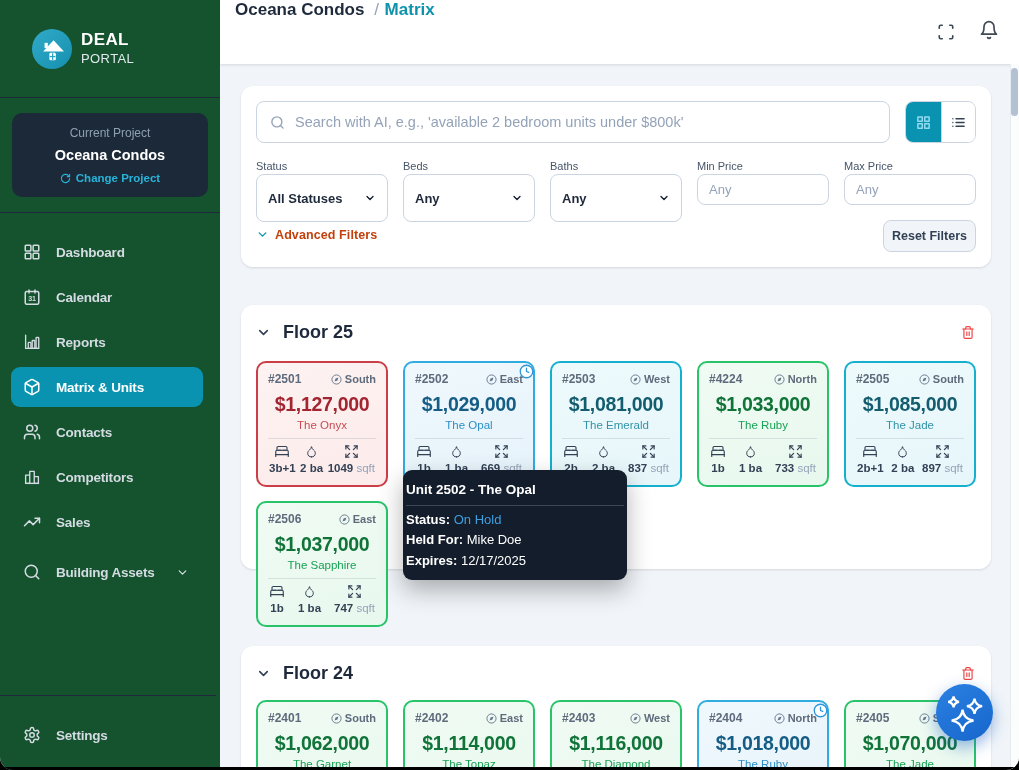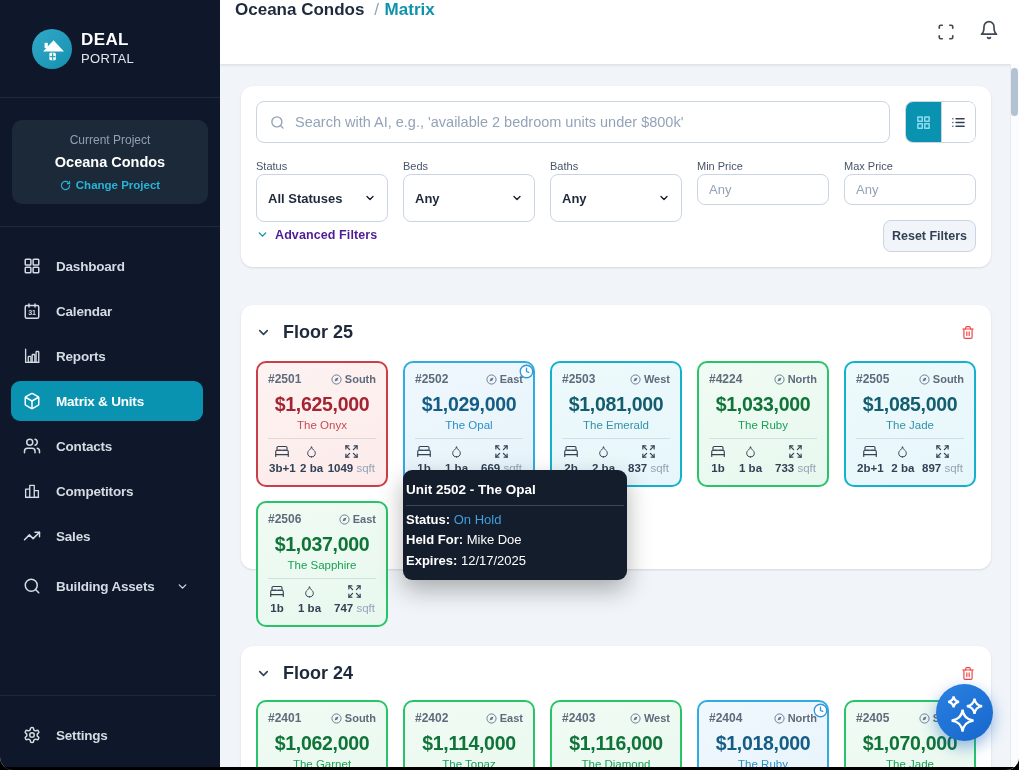--- a/index.html
+++ b/index.html
@@ -2,26 +2,26 @@
 <html><head>
 <meta charset="utf-8">
 <style>
 * { margin:0; padding:0; box-sizing:border-box; }
 html,body { width:1019px; height:770px; background:#000; overflow:hidden; }
 body { font-family:"Liberation Sans", sans-serif; }
 #app { position:relative; width:1019px; height:770px; background:#f1f5f9; overflow:hidden; border-radius:0 0 13px 13px; }
 svg { display:block; }
 
 
-#side { position:absolute; left:0; top:0; width:220px; height:770px; background:#0f172a; z-index:5; }
+#side { position:absolute; left:0; top:0; width:220px; height:770px; background:#14532d; z-index:5; }
 #logo { display:flex; align-items:center; gap:9px; padding:29px 20px 28px 32px; border-bottom:1px solid #1e293b; }
 #logo .circ { width:40px; height:40px; border-radius:50%; background:linear-gradient(135deg,#31aac8,#1690b0); display:flex; align-items:center; justify-content:center; }
 #logo .t1 { font-size:17px; font-weight:bold; color:#fff; letter-spacing:.4px; line-height:18px;}
 #logo .t2 { font-size:13px; color:#e2e8f0; letter-spacing:.4px; line-height:18px; margin-top:1px;}
-#proj { margin:22px 12px; background:#1c2939; border-radius:10px; padding:13px 10px 13px; text-align:center; }
+#proj { margin:15px 12px; background:#1c2939; border-radius:10px; padding:13px 10px 13px; text-align:center; }
 #proj .l1 { color:#8fa0b3; font-size:12px; }
 #proj .l2 { color:#fff; font-size:14.5px; font-weight:bold; margin-top:7px; }
 #proj .l3 { color:#27b4d8; font-size:11.5px; font-weight:bold; margin-top:9px; display:flex; align-items:center; justify-content:center; gap:5px;}
 #navd { border-top:1px solid #1e293b; margin-top:15px; padding:19px 17px 9px 11px; }
 .nav { display:flex; align-items:center; gap:15px; height:40px; padding:0 12px; border-radius:9px; color:#d4dbe3; font-size:13.5px; letter-spacing:-.2px; font-weight:bold; margin-bottom:5px; position:relative;}
 .nav.act { background:#0a93b1; color:#fff; }
 .nav .chev { position:absolute; right:14px; }
 #setwrap { position:absolute; left:0; bottom:0; width:216px; border-top:1px solid #1e293b; padding:19px 17px 15px 11px; }
 #setwrap .nav { margin-bottom:0; }
 
@@ -37,21 +37,21 @@
 #fcard { top:86px; height:181px; }
 #search { position:absolute; left:15px; top:15px; width:634px; height:42px; border:1px solid #cbd5e1; border-radius:8px; display:flex; align-items:center; background:#fff;}
 #search .ph { color:#94a3b8; font-size:14.5px; margin-left:10px; }
 #vt { position:absolute; left:664px; top:15px; width:71px; height:42px; border:1px solid #cbd5e1; border-radius:8px; overflow:hidden; display:flex; }
 #vt .b { width:50%; display:flex; align-items:center; justify-content:center; }
 #vt .b1 { background:#0a93b1; }
 #vt .b2 { background:#fff; border-left:1px solid #cbd5e1;}
 .flbl { position:absolute; top:74px; font-size:11px; color:#475569; }
 .fsel { position:absolute; top:88px; height:48px; width:132px; border:1px solid #cbd5e1; border-radius:8px; background:#fff; display:flex; align-items:center; justify-content:space-between; padding:0 11px; font-size:13px; font-weight:bold; color:#1e293b; }
 .finp { position:absolute; top:88px; height:31px; width:132px; border:1px solid #cbd5e1; border-radius:8px; background:#fff; display:flex; align-items:center; padding:0 11px; font-size:13px; color:#94a3b8; }
-#adv { position:absolute; left:15px; top:142px; display:flex; align-items:flex-start; gap:6px; color:#4c1d95; font-size:12.5px; font-weight:bold; letter-spacing:.1px; }
+#adv { position:absolute; left:15px; top:142px; display:flex; align-items:flex-start; gap:6px; color:#c2410c; font-size:12.5px; font-weight:bold; letter-spacing:.1px; }
 #reset { position:absolute; right:15px; top:134px; height:32px; padding:0 8px; background:#f1f5f9; border:1px solid #cbd5e1; border-radius:8px; display:flex; align-items:center; font-size:12.5px; font-weight:bold; color:#334155; }
 
 
 .fhead { position:absolute; left:15px; top:17px; display:flex; align-items:center; gap:12px; color:#1e293b; font-size:18px; font-weight:bold; }
 .trash { position:absolute; right:16px; top:20px; }
 .units { position:absolute; left:15px; top:56px; display:flex; gap:14px 15px; flex-wrap:wrap; width:720px; }
 .unit { width:132px; height:126px; border-radius:10px; border:2px solid; padding:9px 10px 0; position:relative; }
 .unit .r1 { display:flex; justify-content:space-between; align-items:center; }
 .unit .num { font-size:12px; font-weight:bold; color:#5f6b7c; }
 .unit .dir { display:flex; align-items:center; gap:3px; font-size:11px; font-weight:bold; color:#5f6b7c; }
@@ -247,21 +247,21 @@
       </svg>
     <div class="units" id="u25">
 <div class="unit u-red">
       <div class="r1">
             <span class="num">#2501</span>
             <span class="dir"><svg width="11" height="11" viewBox="0 0 24 24" fill="none" stroke="#64748b" stroke-width="2">
                 <circle cx="12" cy="12" r="10"></circle>
                 <polygon points="16.24 7.76 14.12 14.12 7.76 16.24 9.88 9.88" fill="#64748b" stroke="none"></polygon>
               </svg>South</span>
           </div>
-      <div class="price">$1,625,000</div>
+      <div class="price">$1,127,000</div>
       <div class="name">The Onyx</div>
       <div class="stats">
         <div class="col">
               <svg width="16" height="15" viewBox="0 0 24 24" fill="none" stroke="#334155" stroke-width="1.8" stroke-linecap="round" stroke-linejoin="round">
                 <path d="M2 20v-8a2 2 0 0 1 2-2h16a2 2 0 0 1 2 2v8"></path>
                 <path d="M4 10V6a2 2 0 0 1 2-2h12a2 2 0 0 1 2 2v4"></path>
                 <path d="M6 10h4.5M13.5 10H18"></path>
                 <path d="M2 17h20"></path>
               </svg>
               <span class="cv">3b+1</span>

